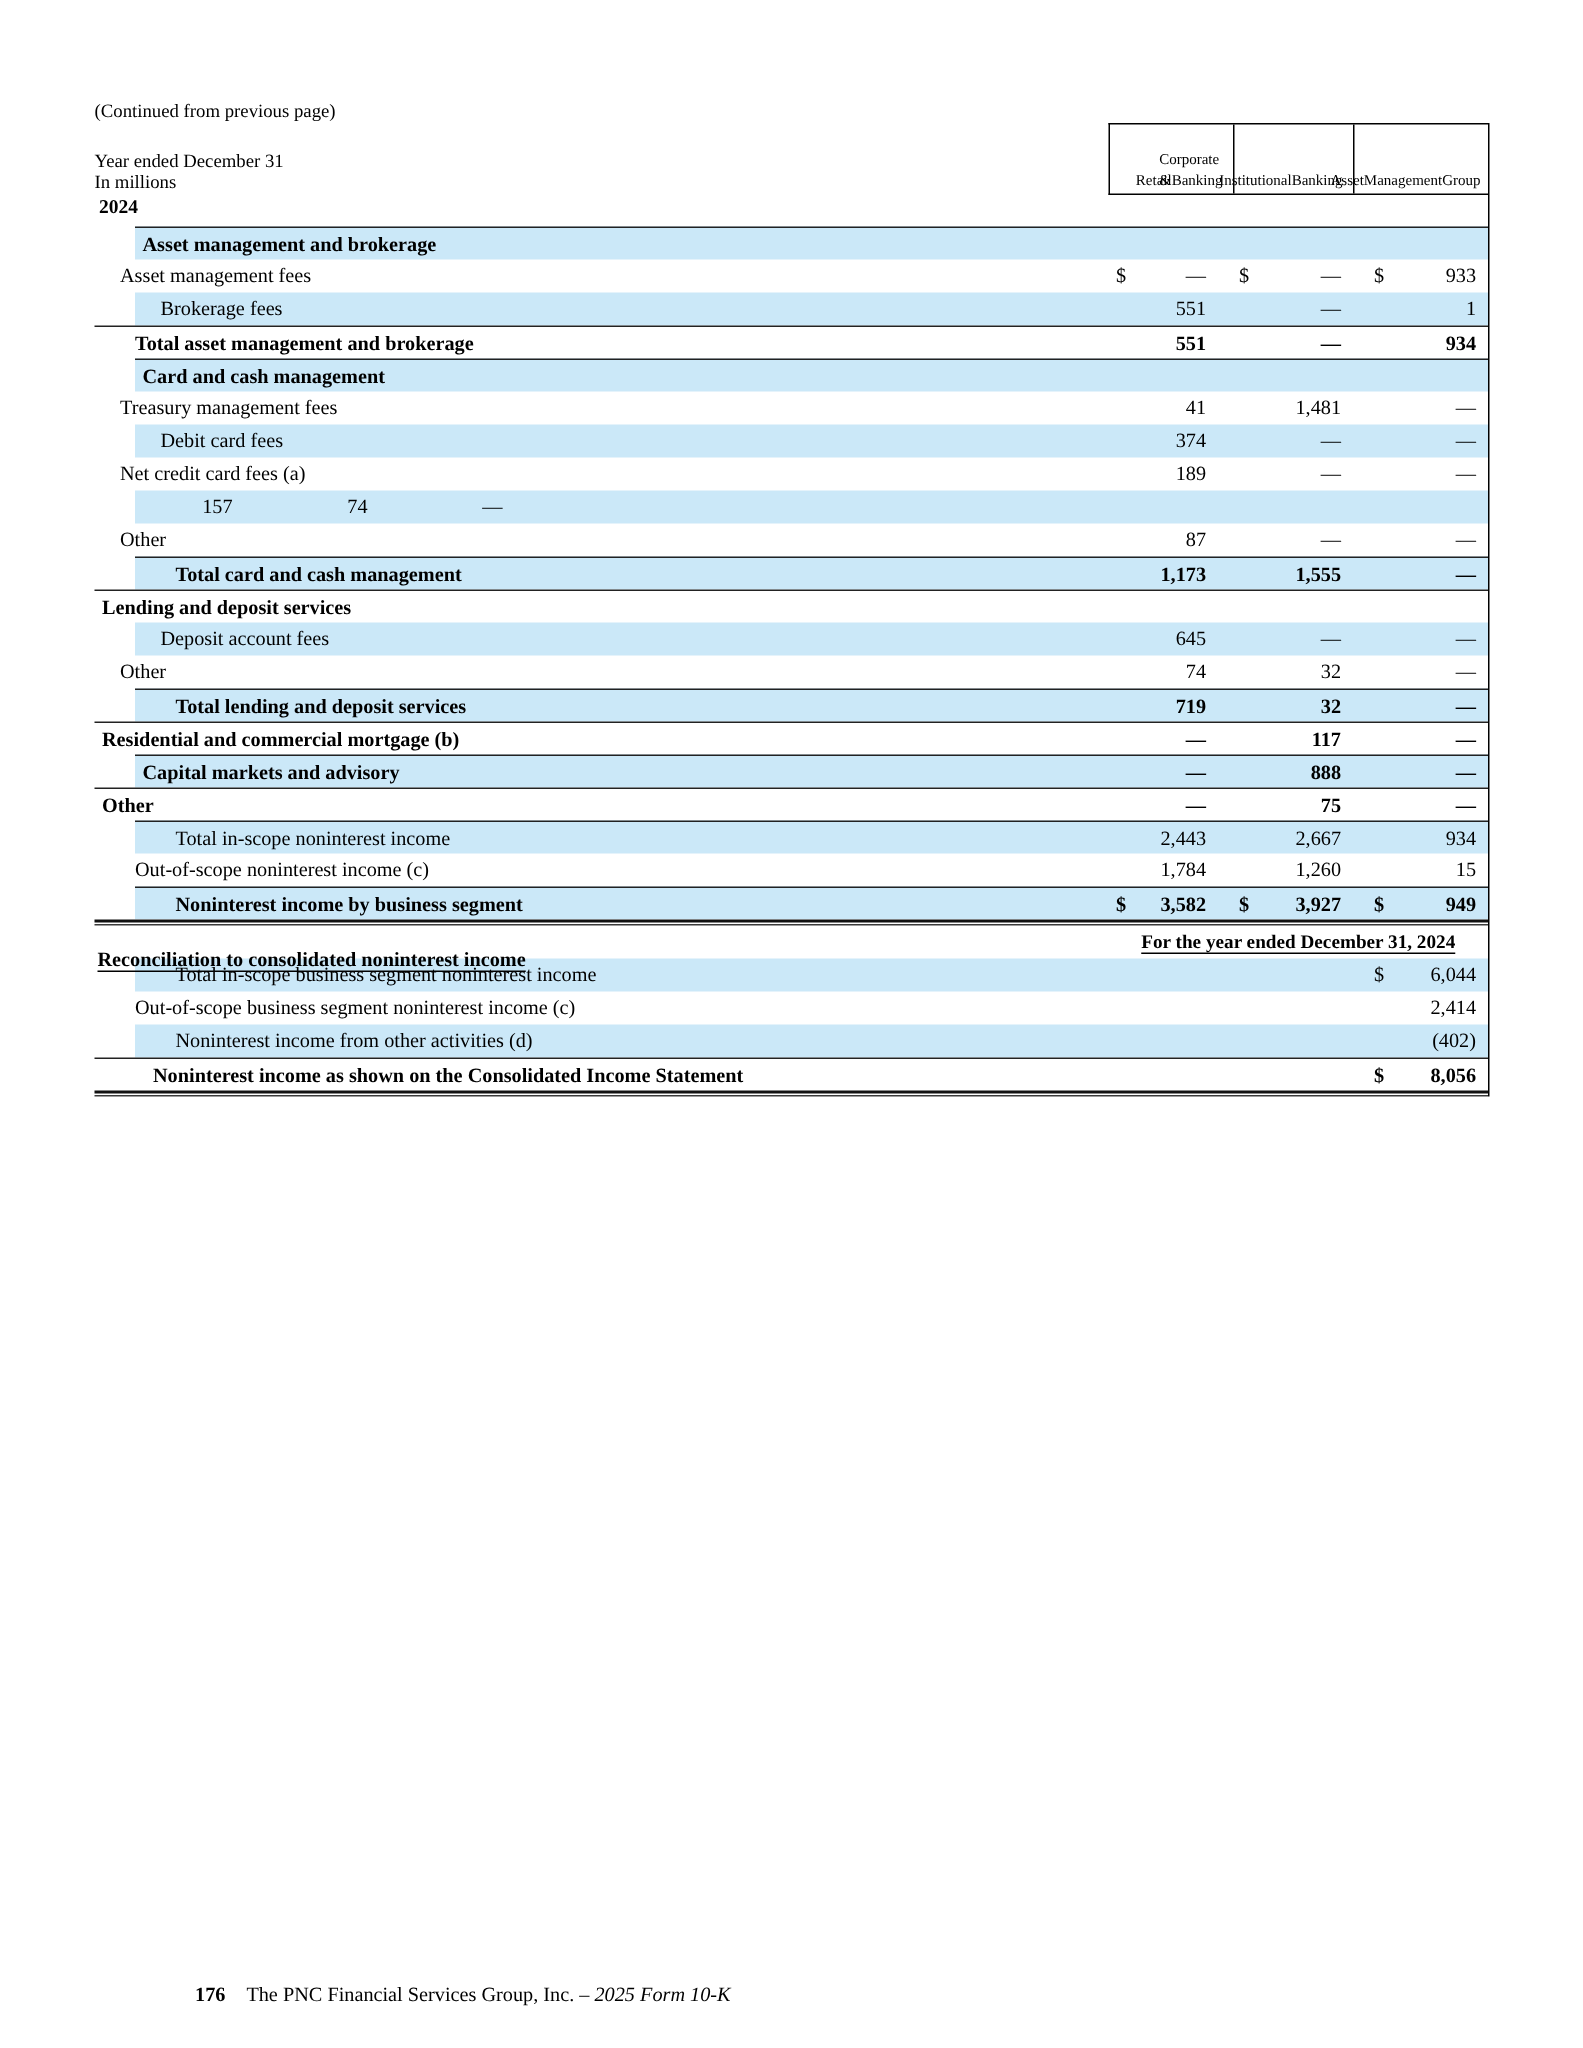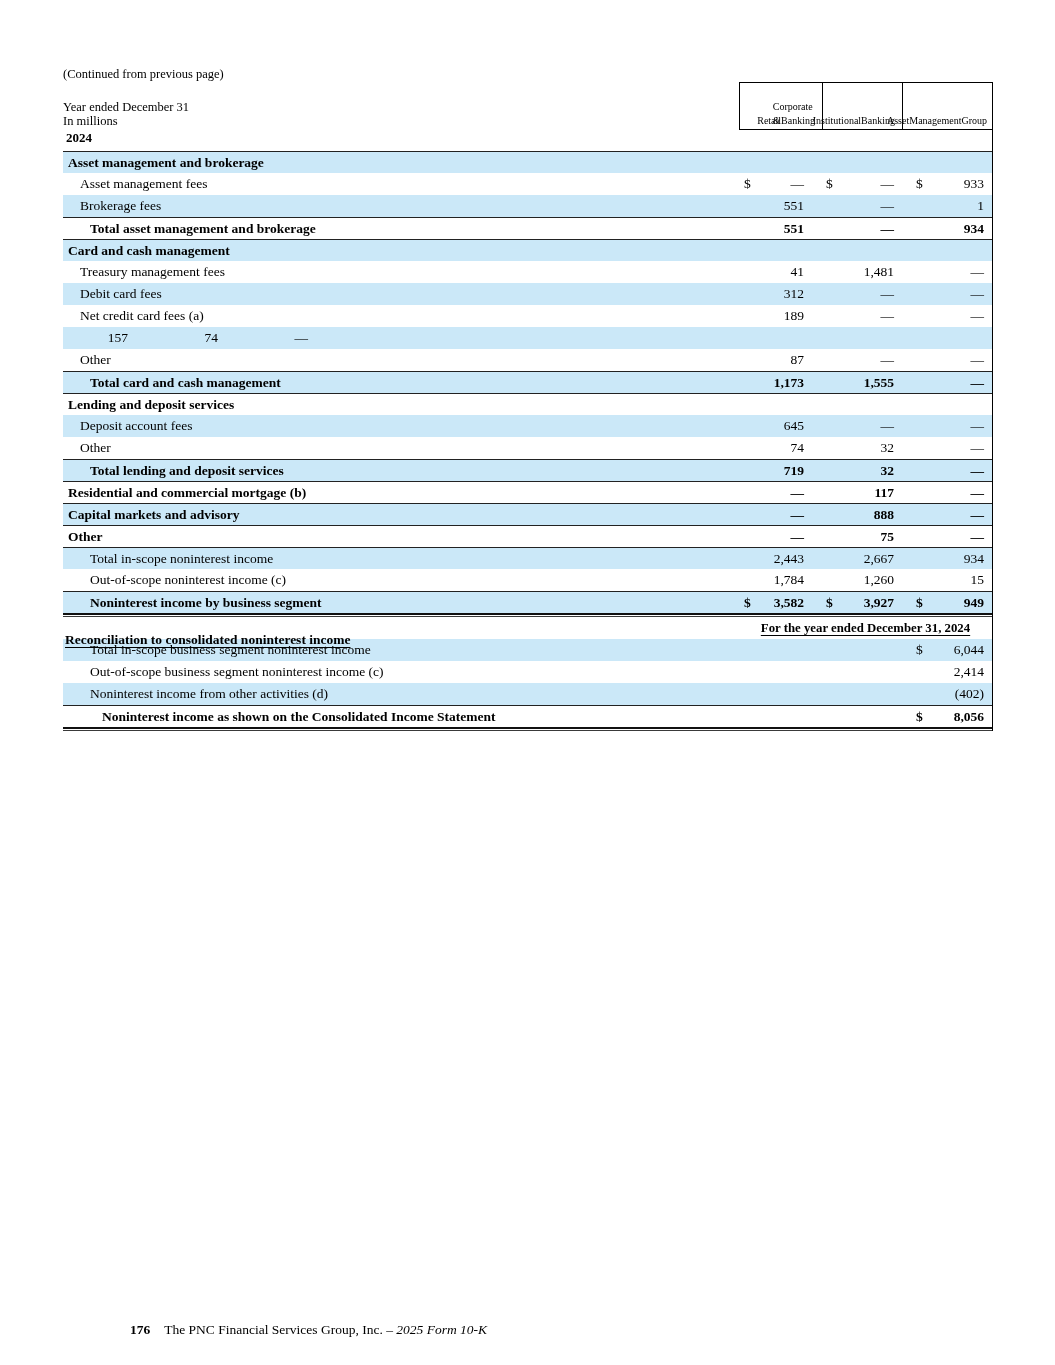--- a/index.html
+++ b/index.html
@@ -39,21 +39,21 @@
   .hcol.h2{width:80px;border-left:1px solid #000;}
   .hcol.h3{width:90px;border-left:1px solid #000;padding-right:5px;}
   .year-row{
     height:21px;display:flex;align-items:flex-start;
     font-weight:bold;font-size:13px;padding-left:3px;box-sizing:border-box;
   }
   .row{
     height:22px;display:flex;align-items:center;
     font-size:13.5px;box-sizing:border-box;
   }
-  .row.shaded{background:var(--shade);}
+  .row.shaded{background:var(--shade);margin-left:27px;}
   .row.bold{font-weight:bold;}
   .row.rule-top{border-top:1px solid #222;}
   .label{flex:1;min-width:0;white-space:nowrap;}
   .label.ind0{padding-left:5px;}
   .label.ind1{padding-left:17px;}
   .label.ind2{padding-left:27px;}
   .label.ind3{padding-left:39px;}
   .label.flat{padding-left:2px;margin-top:23px;}
   .underl{text-decoration:underline;text-underline-offset:3px;}
   .cell{
@@ -203,21 +203,21 @@
           </span>
           <span class="cell c3">
             <span class="d"></span>
             <span class="v">—</span>
           </span>
         </div>
         <div class="row shaded">
           <span class="label ind1">Debit card fees</span>
           <span class="cell c1">
             <span class="d"></span>
-            <span class="v">312</span>
+            <span class="v">374</span>
           </span>
           <span class="cell c2">
             <span class="d"></span>
             <span class="v">—</span>
           </span>
           <span class="cell c3">
             <span class="d"></span>
             <span class="v">—</span>
           </span>
         </div>

